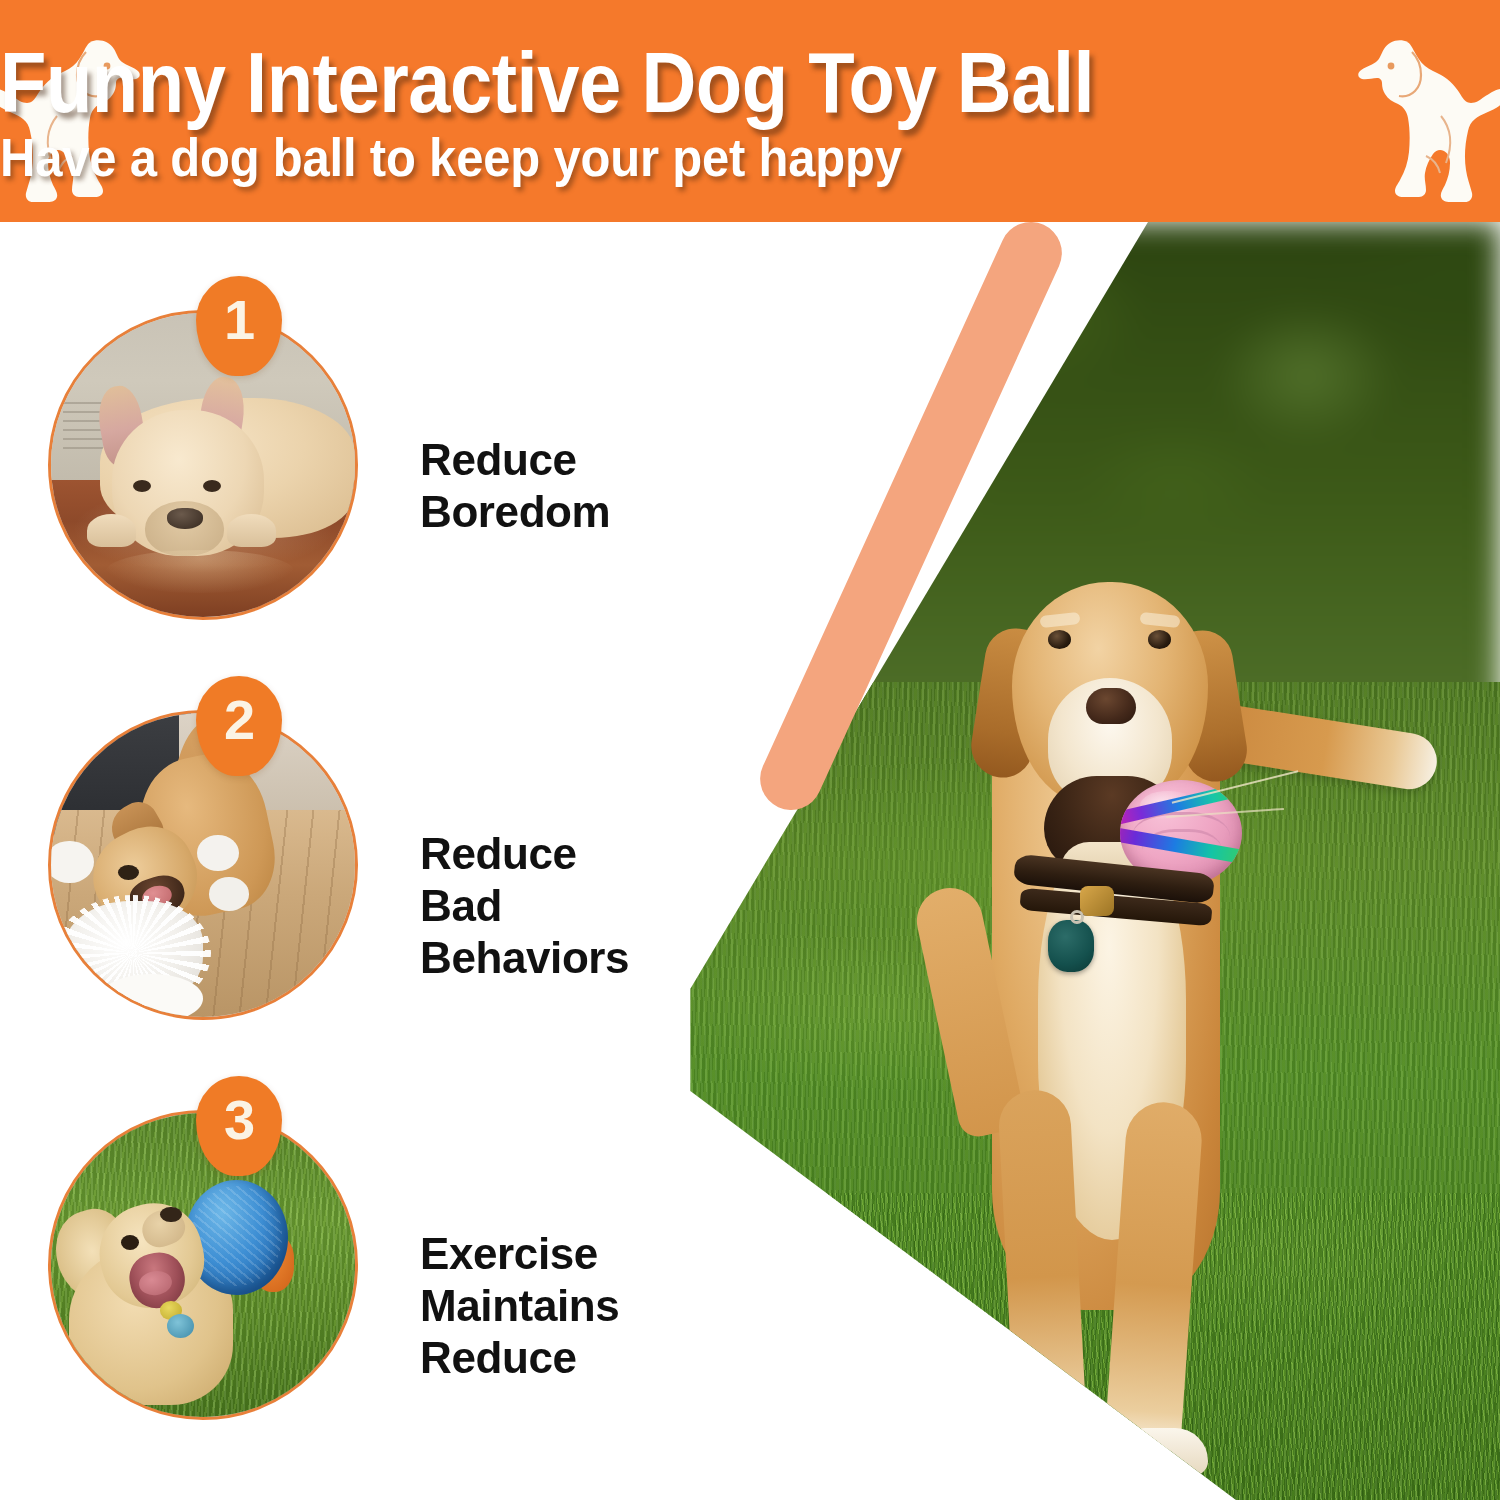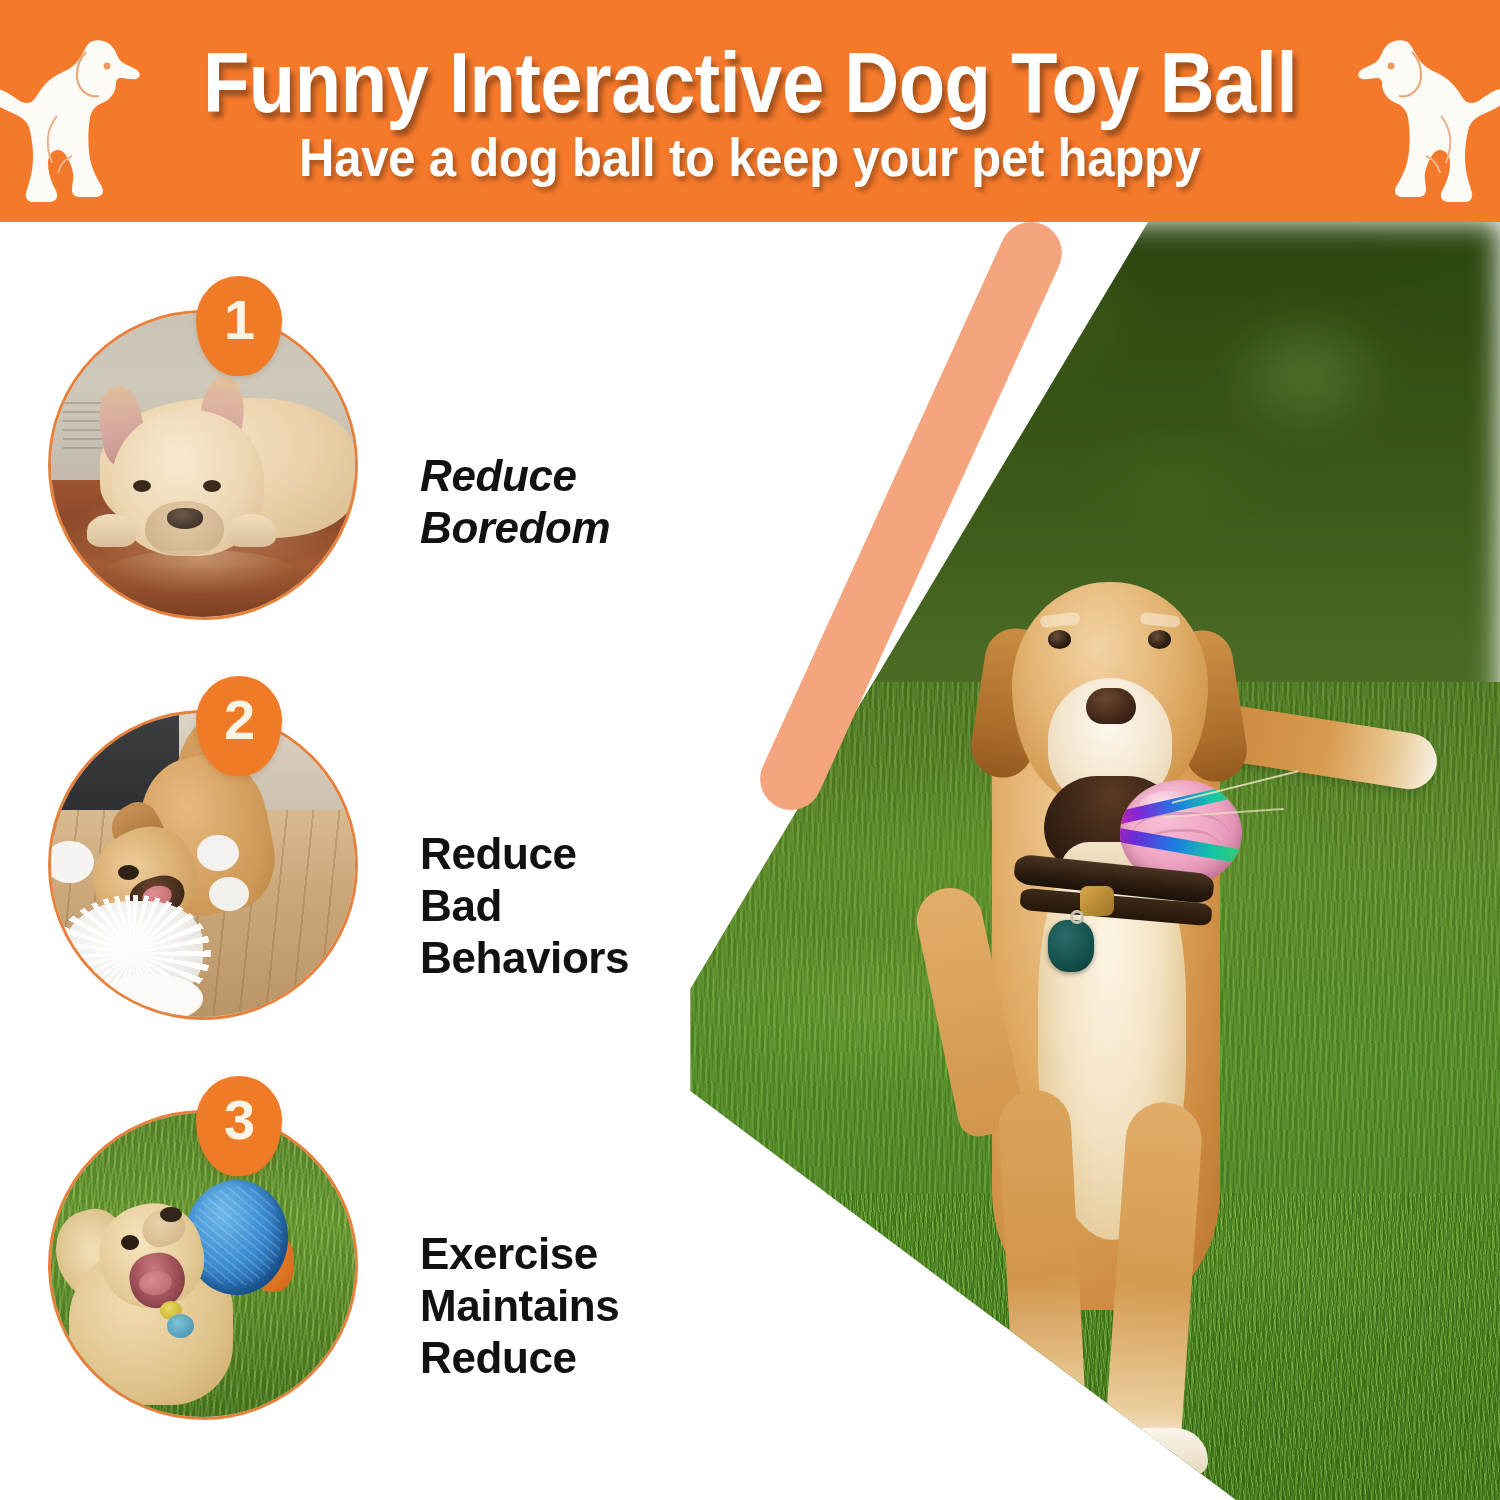--- a/index.html
+++ b/index.html
@@ -17,21 +17,21 @@
     background:#F5792B;
     overflow:hidden;
     z-index:40;
   }
   #header-banner::after{
     content:""; position:absolute; left:0; bottom:-10px; width:100%; height:10px;
     background:linear-gradient(to bottom, rgba(0,0,0,.28), rgba(0,0,0,0));
   }
   .header-text-wrap{
     position:absolute; left:0; top:0; width:100%; height:100%;
-    display:flex; flex-direction:column; align-items:center; justify-content:center;
+    display:flex; flex-direction:column; justify-content:center;
     padding-top:4px;
   }
   #header-title{
     font-size:76px; font-weight:bold; color:#ffffff;
     letter-spacing:-0.5px; line-height:1.0;
     text-shadow:4px 5px 5px rgba(60,30,10,.45);
     white-space:nowrap;
     transform:scaleY(1.12);
     margin-bottom:12px;
   }
@@ -326,21 +326,21 @@
   }
   .feature-label{
     position:absolute; left:372px;
     font-size:44px; font-weight:bold; color:#111111;
     line-height:1.18; letter-spacing:-0.4px; white-space:pre-line;
   }
 
   #feature-1{ left:48px; top:310px;  }
   #feature-2{ left:48px; top:710px;  }
   #feature-3{ left:48px; top:1110px; }
-  #feature-1 .feature-label{ top:140px;font-style:italic; }
+  #feature-1 .feature-label{ top:124px; }
   #feature-2 .feature-label{ top:118px; }
   #feature-3 .feature-label{ top:118px; }
 
   
   .p1-wall{ position:absolute; left:0; top:0; width:100%; height:56%;
     background:linear-gradient(to bottom,#C9C3B6 0%, #CFC9BB 40%, #C2BBAC 100%); }
   .p1-wall::after{ content:""; position:absolute; left:4%; top:52%; width:18%; height:30%;
     background:repeating-linear-gradient(to bottom, rgba(150,142,128,.55) 0 2px, rgba(0,0,0,0) 2px 9px); }
   .p1-floor{ position:absolute; left:0; top:55%; width:100%; height:45%;
     background:linear-gradient(to bottom,#9D5431 0%, #8E4A2A 30%, #A15C34 62%, #7E3F22 100%); }

